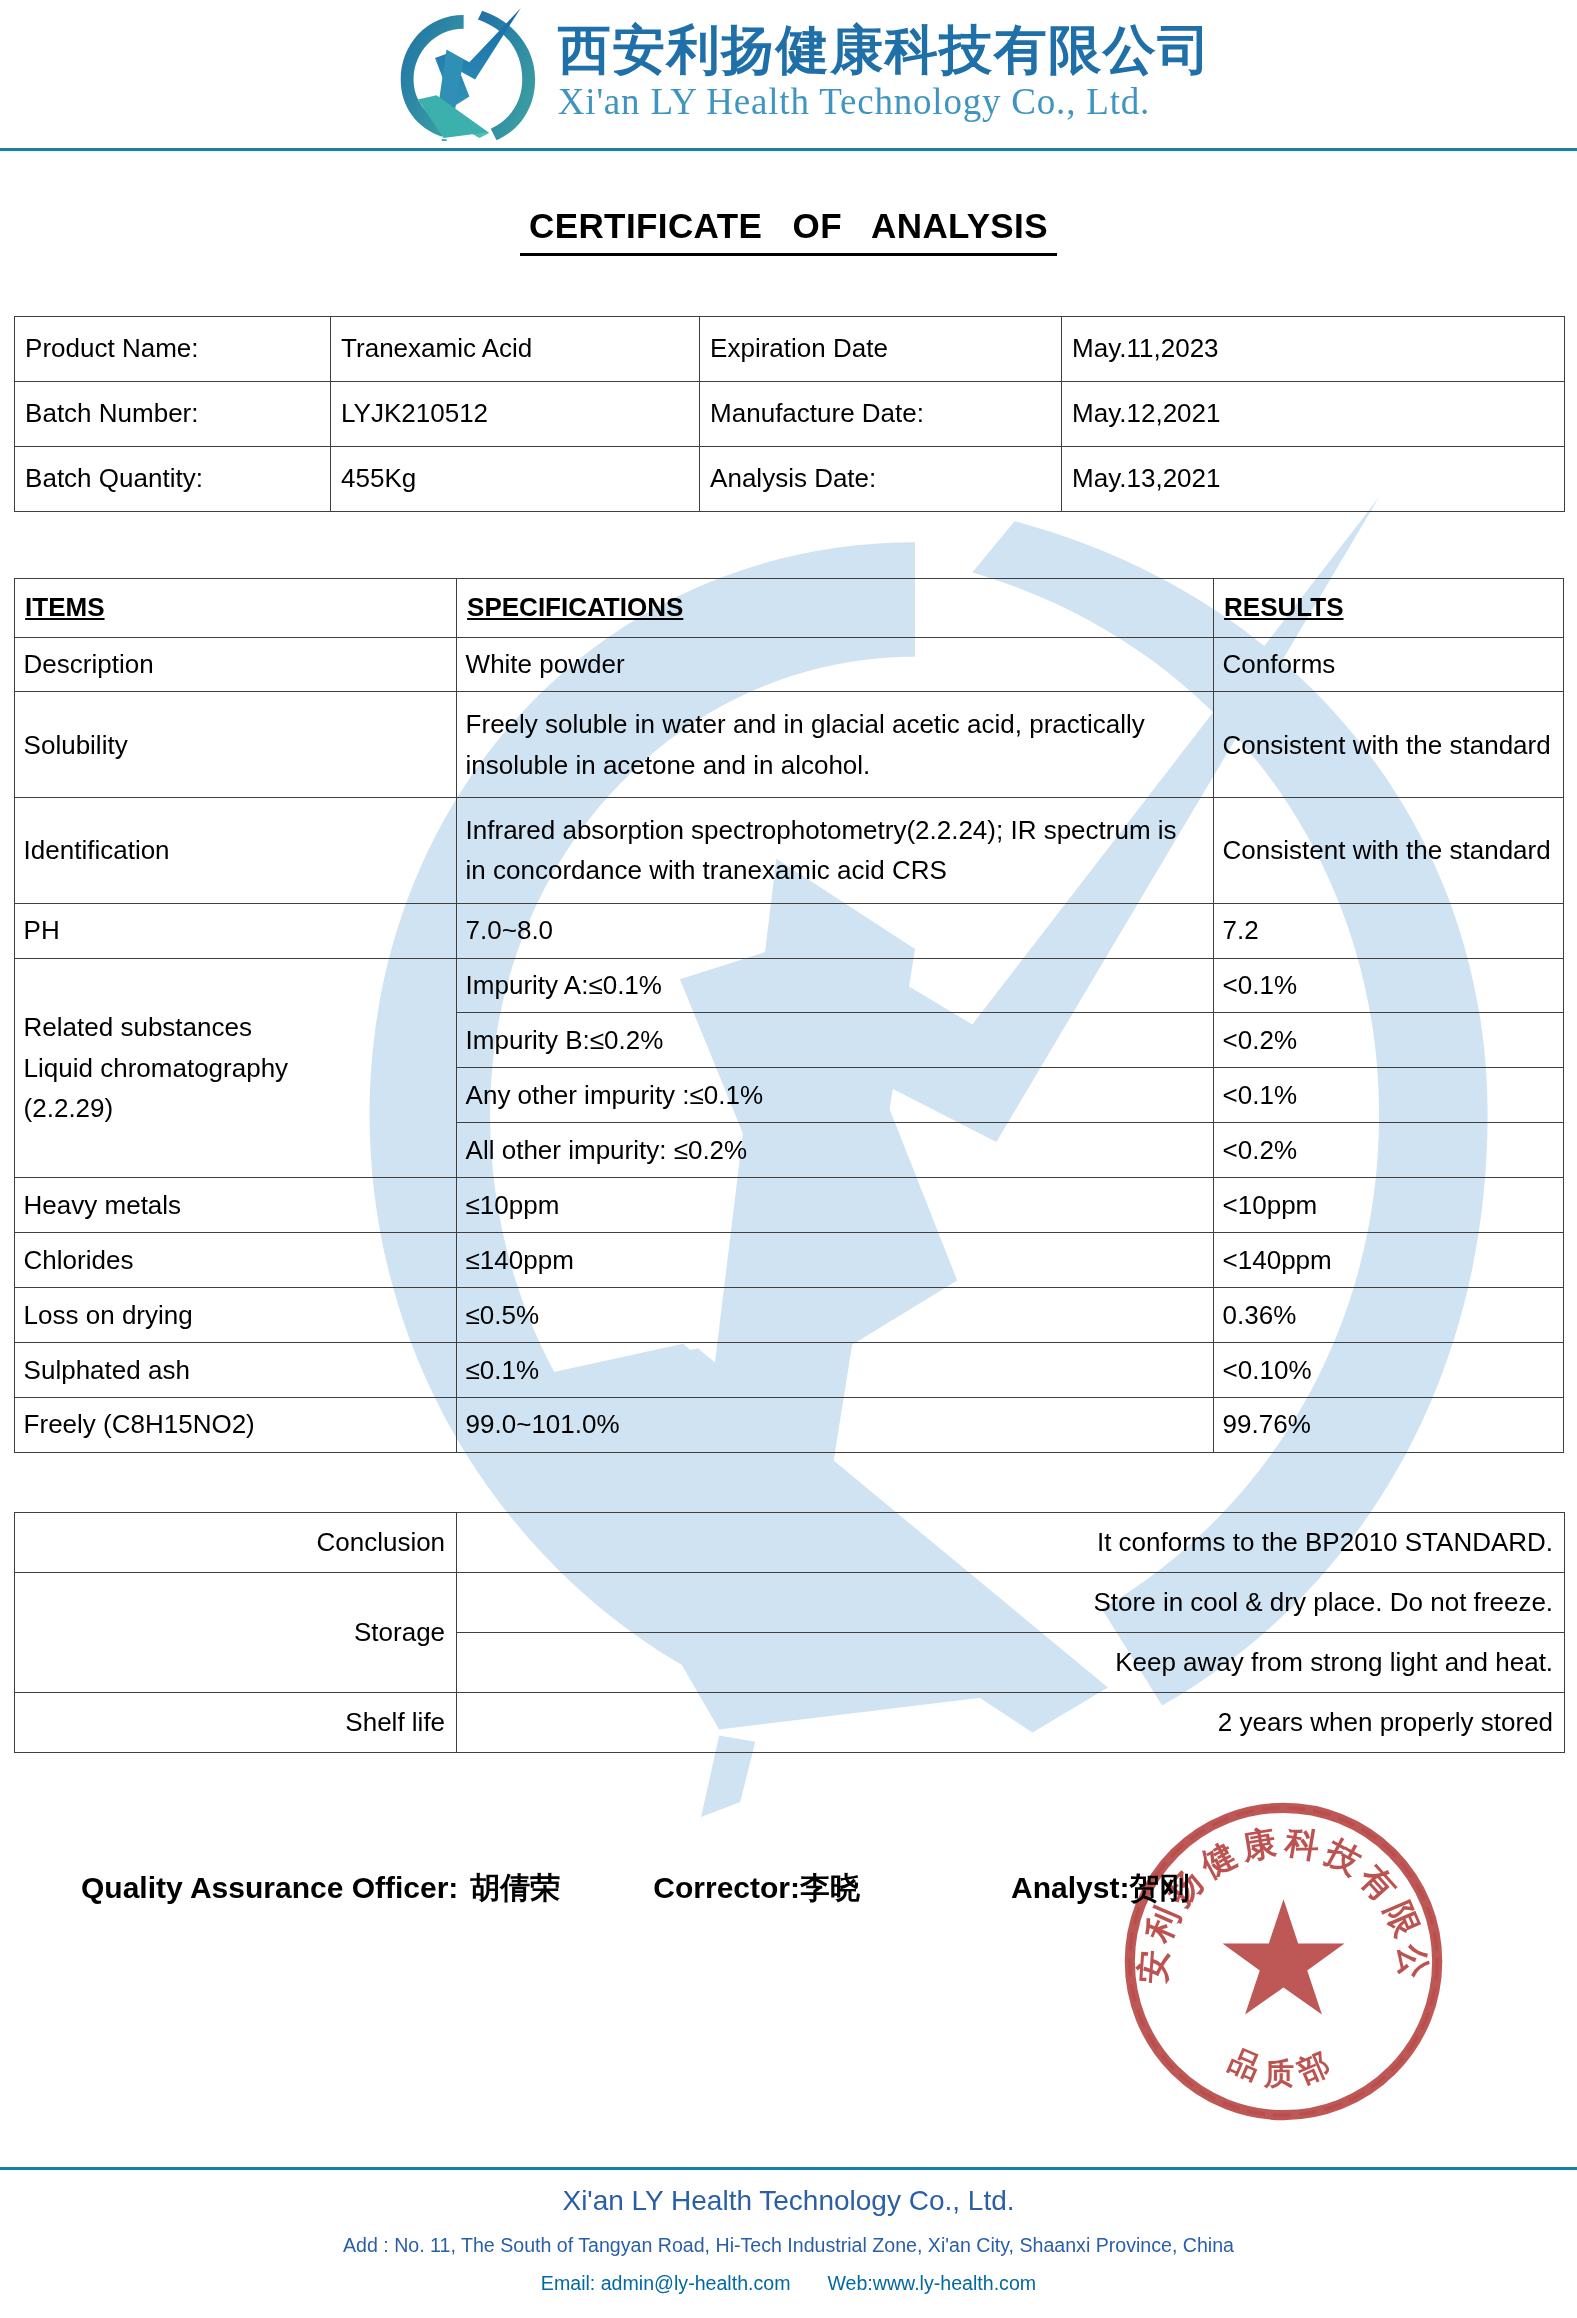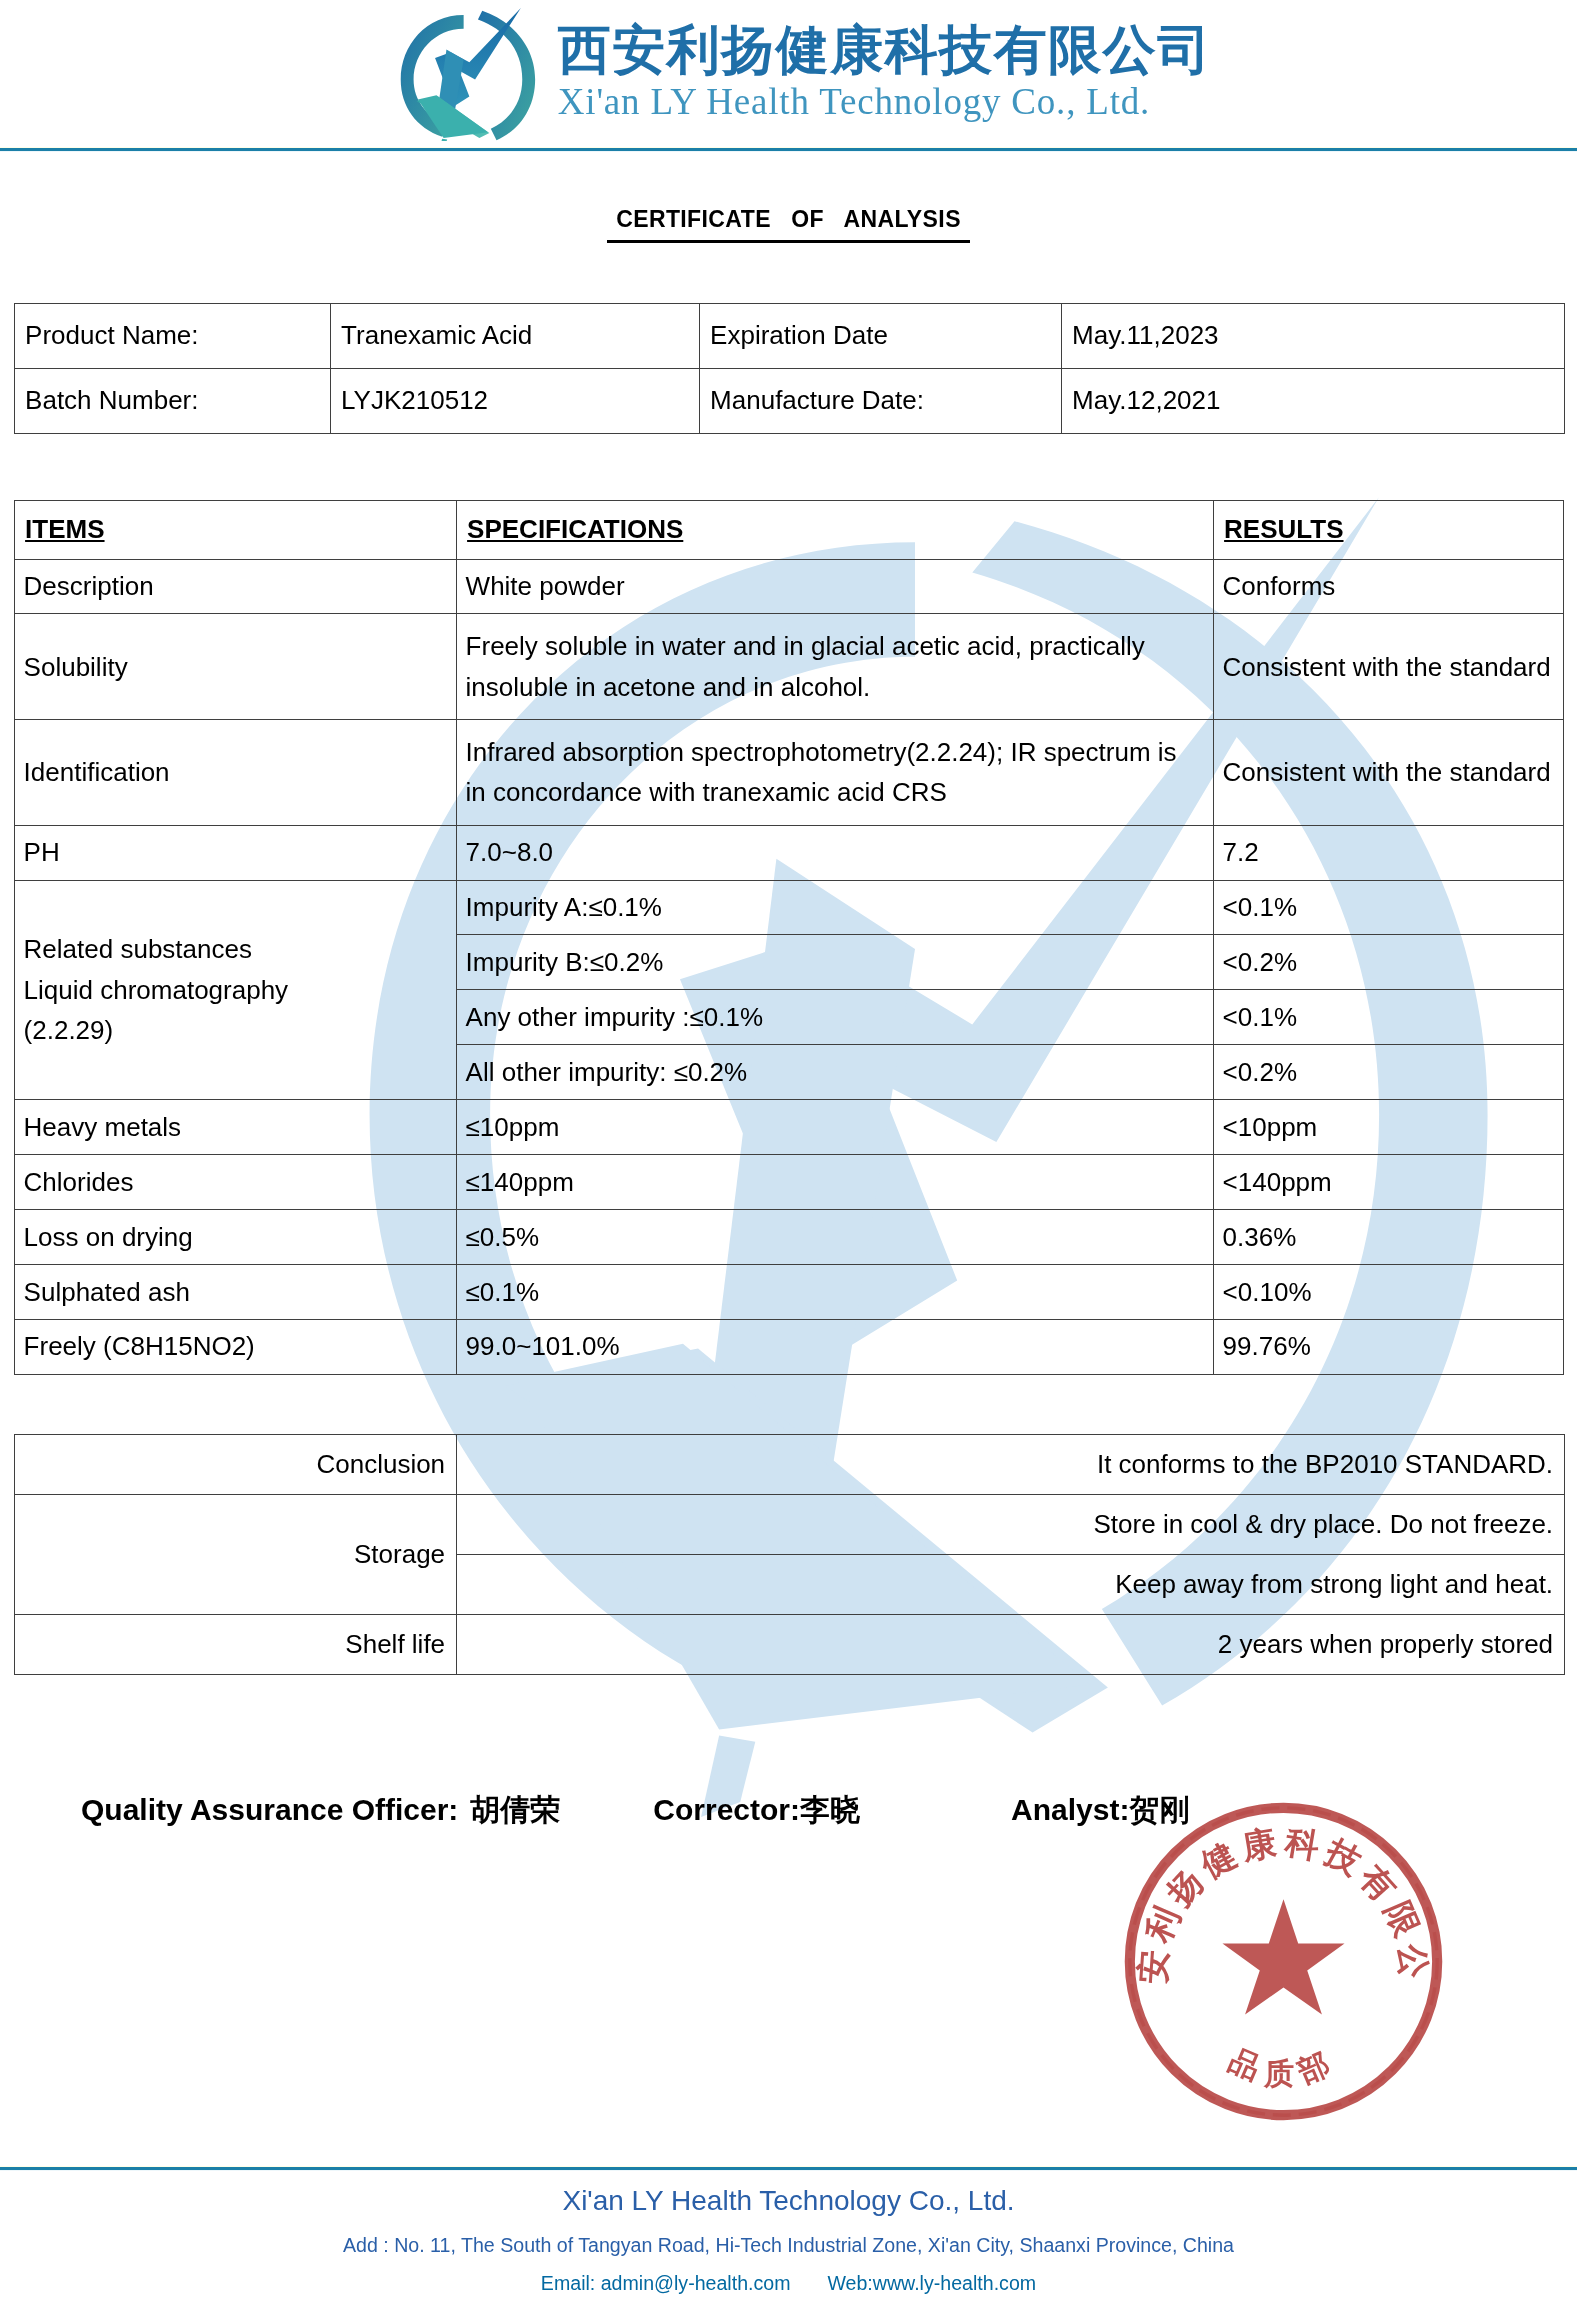--- a/index.html
+++ b/index.html
@@ -66,21 +66,21 @@
     height: 5.3px;
     background: linear-gradient(to bottom, #ffffe8 0%, #ffffe8 22%, #1b7fa8 22%, #1b7fa8 78%, #eef7fb 78%, #eef7fb 100%);
   }
 
   
   .doc-title {
     position: relative;
     z-index: 3;
     text-align: center;
     margin-top: 54px;
-    font-size: 23px;
+    font-size: 35px;
     font-weight: 700;
     letter-spacing: 0.4px;
   }
   .doc-title span {
     border-bottom: 3.8px solid #000;
     padding: 0 9px 6.8px 9px;
     display: inline-block;
     white-space: pre;
   }
 
@@ -263,20 +263,26 @@
       <td>Tranexamic Acid</td>
       <td>Expiration Date</td>
       <td>May.11,2023</td>
     </tr>
     <tr>
       <td>Batch Number:</td>
       <td>LYJK210512</td>
       <td>Manufacture Date:</td>
       <td>May.12,2021</td>
     </tr>
+    <tr>
+      <td>Batch Quantity:</td>
+      <td>455Kg</td>
+      <td>Analysis Date:</td>
+      <td>May.13,2021</td>
+    </tr>
   </tbody>
 </table>
 
 <table class="tbl" id="spec-table">
   <colgroup>
       <col class="c-items">
       <col class="c-specs">
       <col class="c-results">
     </colgroup>
   <thead>

